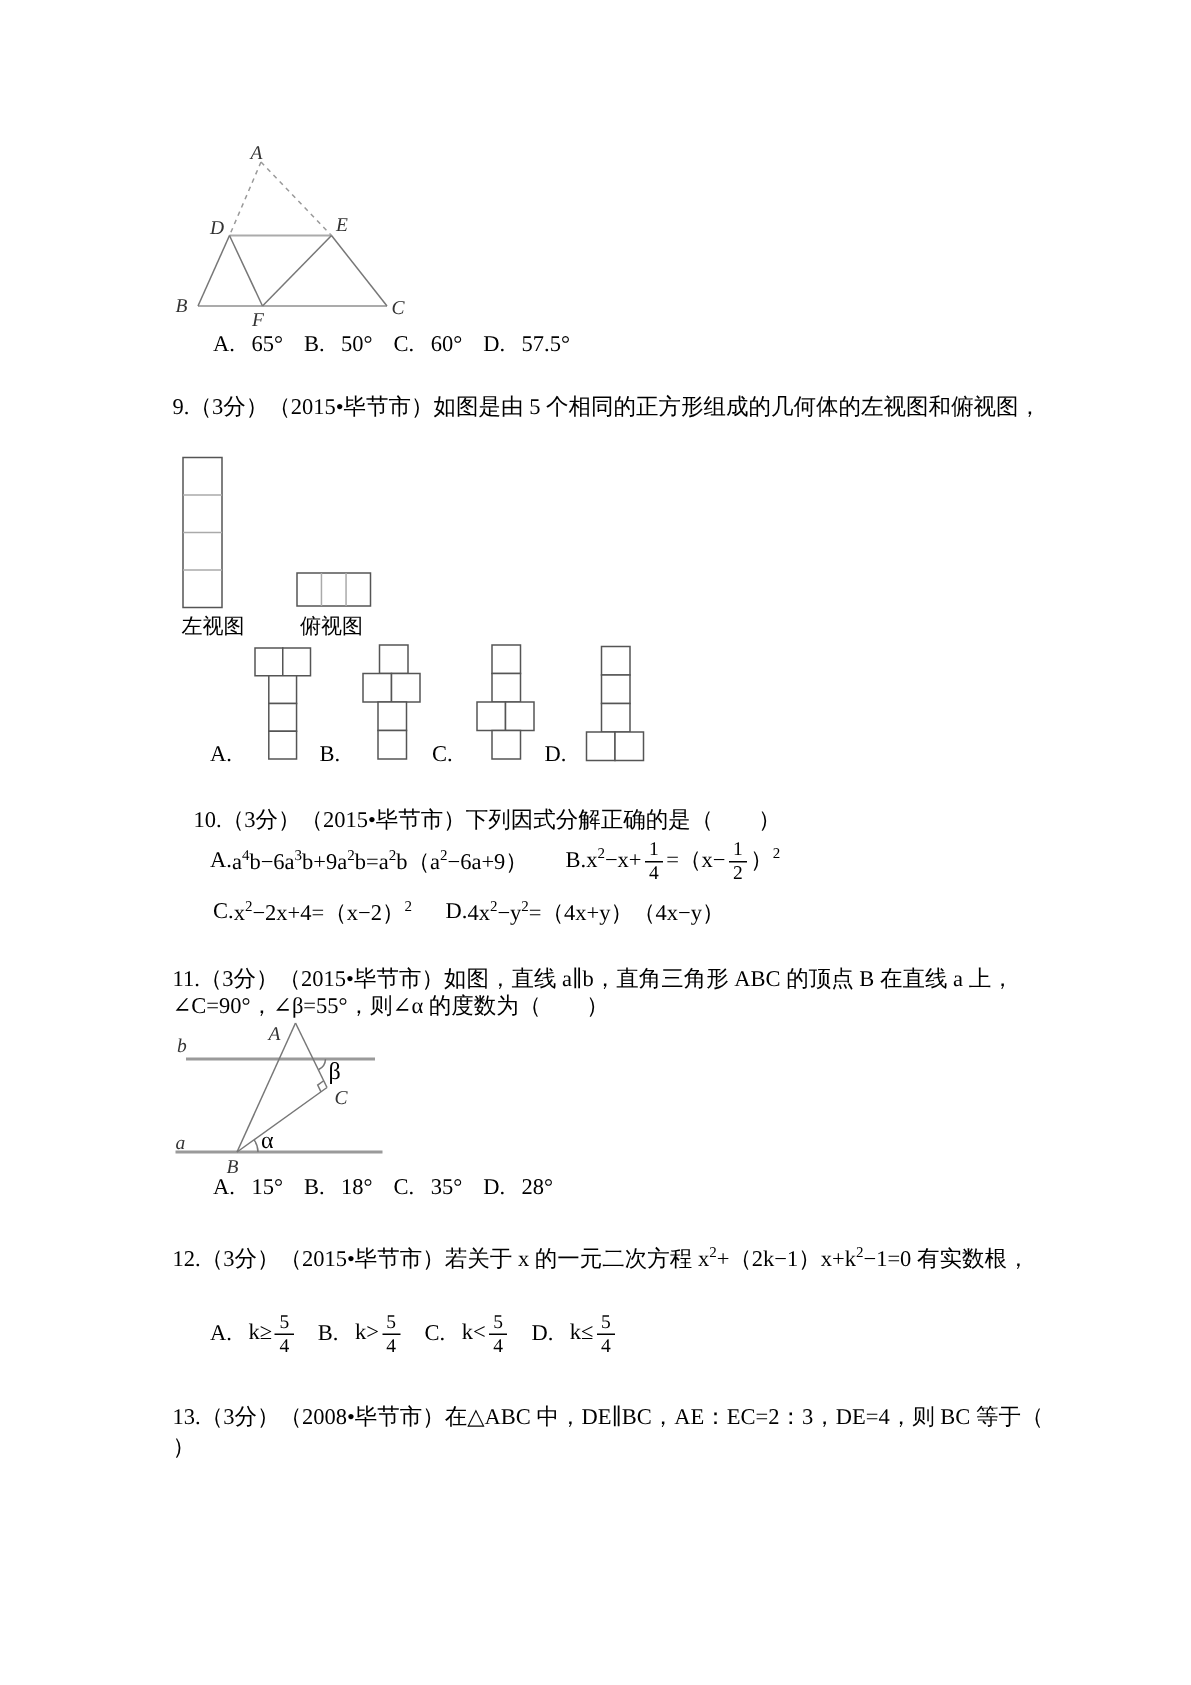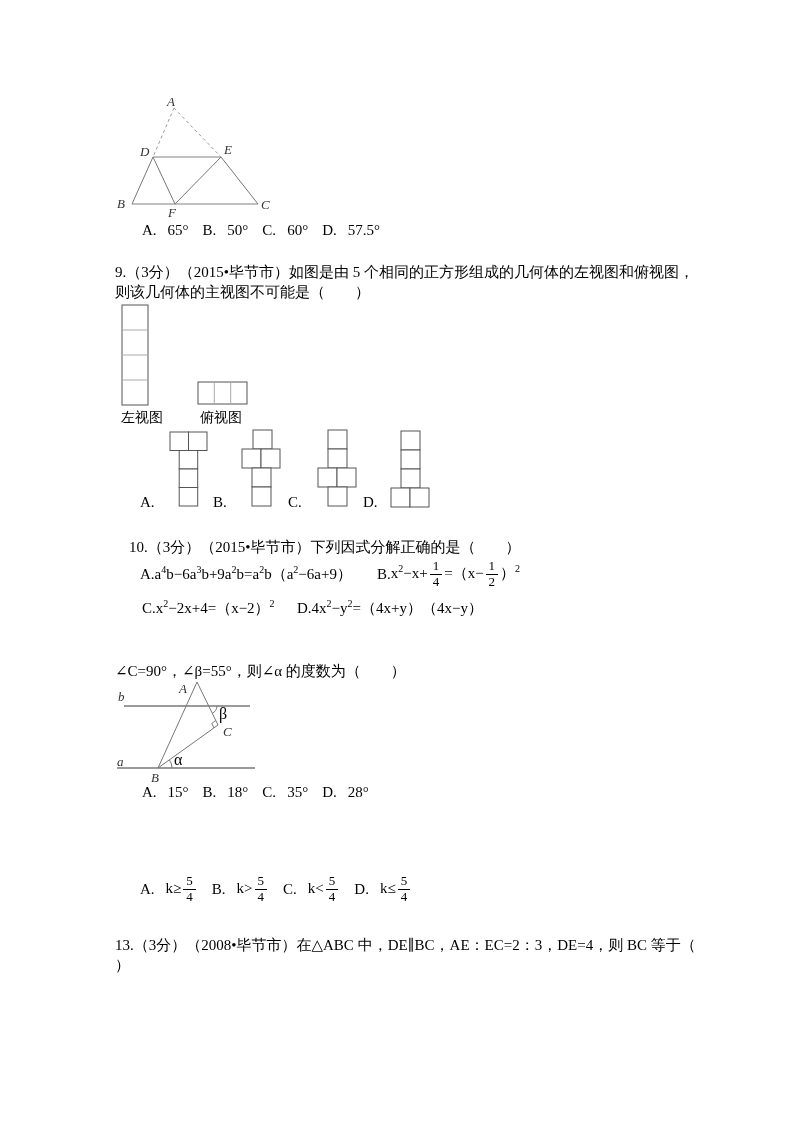--- a/index.html
+++ b/index.html
@@ -63,21 +63,20 @@
         <span class="lab">C.</span>
         <span>60°</span>
       </span>
     <span class="opt">
         <span class="lab">D.</span>
         <span>57.5°</span>
       </span>
   </div>
 
   <div class="tline" style="left:115px;top:262px">9.（3分）（2015•毕节市）如图是由 5 个相同的正方形组成的几何体的左视图和俯视图，</div>
-  <div class="tline" style="left:115px;top:282px">则该几何体的主视图不可能是（　　）</div>
 
   <svg style="left:115px;top:300px" width="335" height="215" viewBox="0 0 335 215">
     <g>
       <rect class="sq" x="7" y="5" width="26" height="100"></rect>
       <line class="inner" x1="7" y1="30" x2="33" y2="30"></line>
       <line class="inner" x1="7" y1="55" x2="33" y2="55"></line>
       <line class="inner" x1="7" y1="80" x2="33" y2="80"></line>
     </g>
     <text class="cnlab" x="6" y="122">左视图</text>
     <g>
@@ -135,20 +134,21 @@
   </div>
   <div class="row" style="left:142px;top:597px;height:22px">
     <span class="lab">C.</span>
       <span>x<sup>2</sup>−2x+4=（x−2）<sup>2</sup></span>
   </div>
   <div class="row" style="left:297px;top:597px;height:22px">
     <span class="lab">D.</span>
       <span>4x<sup>2</sup>−y<sup>2</sup>=（4x+y）（4x−y）</span>
   </div>
 
+  <div class="tline" style="left:115px;top:643px">11.（3分）（2015•毕节市）如图，直线 a∥b，直角三角形 ABC 的顶点 B 在直线 a 上，</div>
   <div class="tline" style="left:115px;top:661px">∠C=90°，∠β=55°，则∠α 的度数为（　　）</div>
 
   <svg style="left:113px;top:672px" width="155" height="122" viewBox="0 0 155 122">
     <line class="pline" x1="11" y1="34" x2="137" y2="34"></line>
     <line class="pline" x1="4" y1="96" x2="142" y2="96"></line>
     <g>
       <path class="edge" d="M84,10 L45,96"></path>
       <path class="edge" d="M84,10 L105,53"></path>
       <path class="edge" d="M45,96 L105,53"></path>
     </g>
@@ -176,20 +176,21 @@
     <span class="opt">
         <span class="lab">C.</span>
         <span>35°</span>
       </span>
     <span class="opt">
         <span class="lab">D.</span>
         <span>28°</span>
       </span>
   </div>
 
+  <div class="tline" style="left:115px;top:830px">12.（3分）（2015•毕节市）若关于 x 的一元二次方程 x<sup>2</sup>+（2k−1）x+k<sup>2</sup>−1=0 有实数根，</div>
   <div class="row" style="left:140px;top:872px;height:34px">
     <span class="opt">
         <span class="lab">A.</span>
         <span>k≥<span class="frac"><span class="num">5</span><span class="den">4</span></span></span>
       </span>
     <span class="opt">
         <span class="lab">B.</span>
         <span>k&gt;<span class="frac"><span class="num">5</span><span class="den">4</span></span></span>
       </span>
     <span class="opt">

